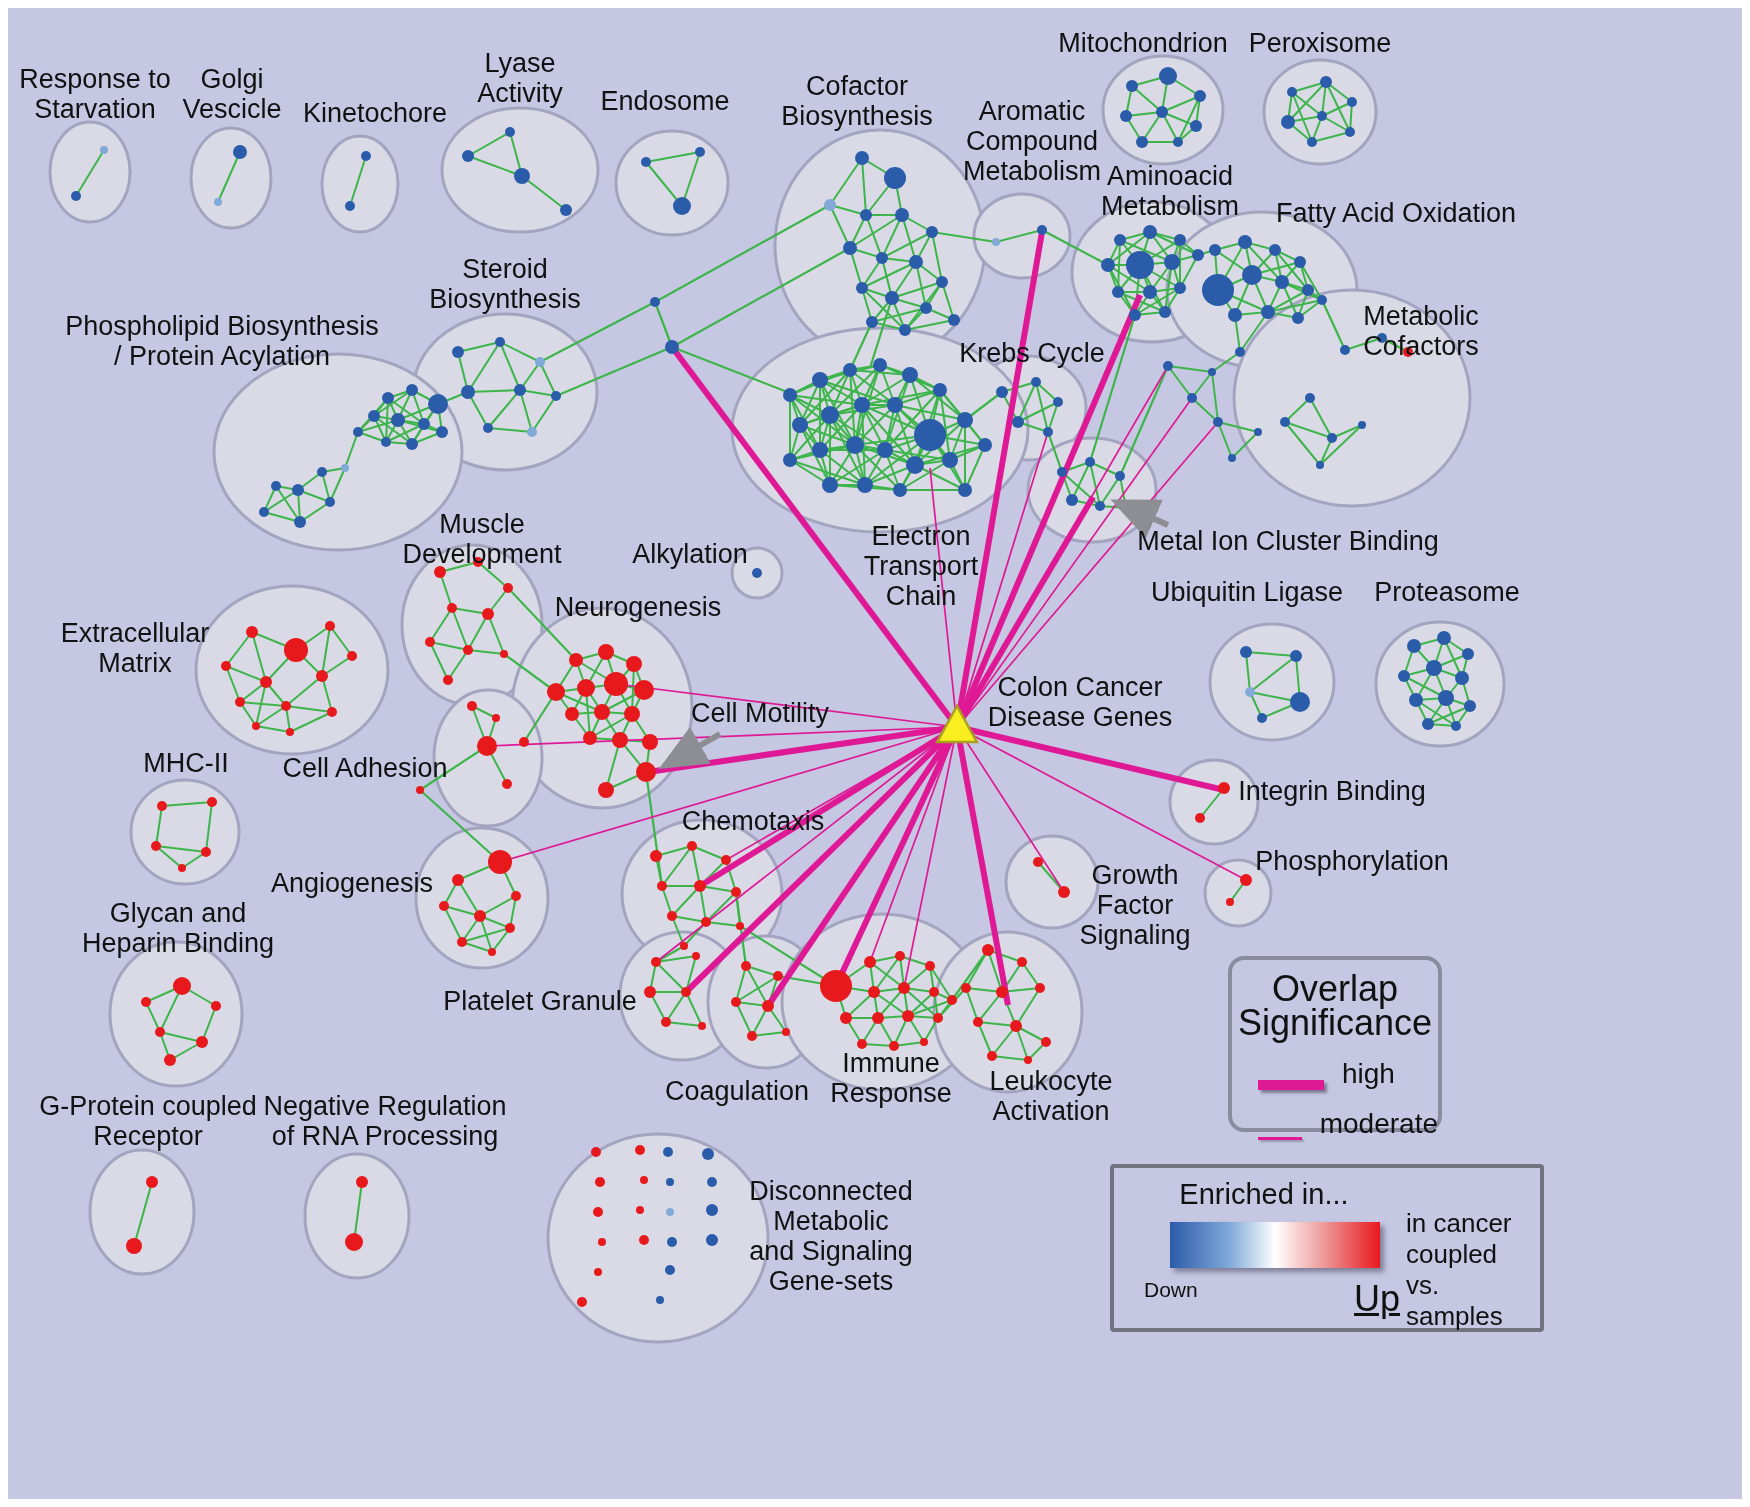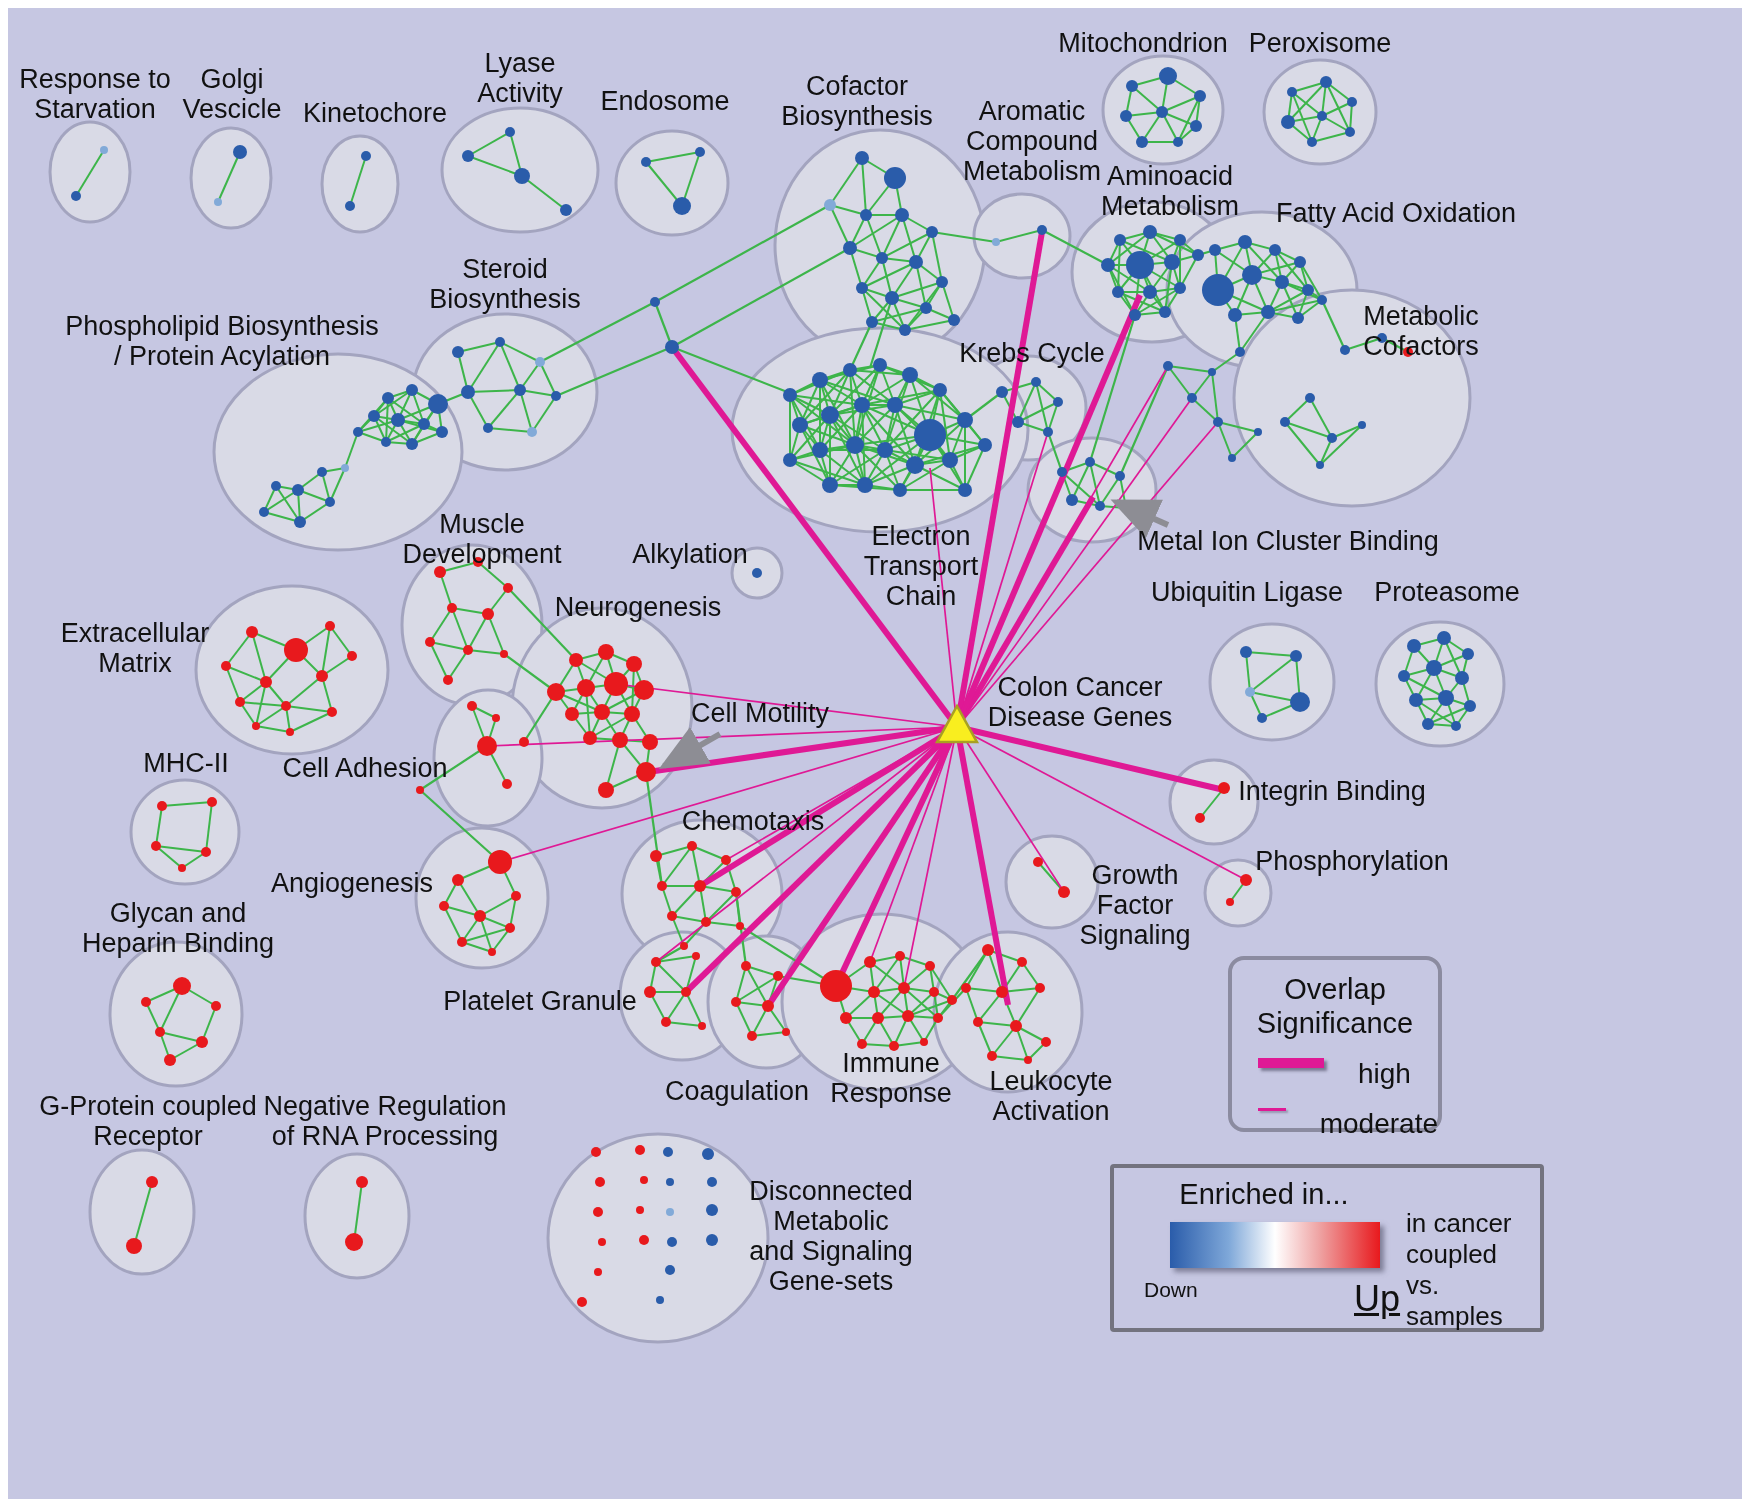--- a/index.html
+++ b/index.html
@@ -6,22 +6,22 @@
     --bg:#c6c7e2; --magenta:#df1995; --blue:#2a5caa; --red:#e8191d;
   }
   html,body{margin:0;padding:0;}
   body{font-family:"Liberation Sans",sans-serif;background:#ffffff;}
   #stage{position:relative;width:1750px;height:1507px;background:#ffffff;overflow:hidden;}
   #bgfield{position:absolute;left:8px;top:8px;right:8px;bottom:8px;background:var(--bg);}
   #net{position:absolute;left:0;top:0;}
   .legend{position:absolute;background:var(--bg);box-sizing:border-box;color:#111;}
   .legend-overlap{left:1228px;top:956px;width:214px;height:176px;border:4px solid #8b8ba0;border-radius:16px;}
   .legend-enriched{left:1110px;top:1164px;width:434px;height:168px;border:4px solid #73737f;border-radius:4px;padding-left:36px;}
-  .lg-title{text-align:center;font-size:29px;line-height:34px;padding-top:12px;color:#111;}
-  .lg-row{display:flex;align-items:flex-start;margin:18px 0 0 26px;gap:16px;}
+  .lg-title{text-align:center;font-size:36px;line-height:34px;padding-top:12px;color:#111;}
+  .lg-row{display:flex;align-items:flex-end;margin:18px 0 0 26px;}
   .lg-row span{margin-left:18px;font-size:28px;}
   .sw-high{width:66px;height:10px;background:var(--magenta);box-shadow:3px 3px 3px rgba(96,96,120,.75);}
   .sw-mod{width:66px;height:3px;background:var(--magenta);box-shadow:2px 2px 2px rgba(96,96,120,.45);}
   .en-title{position:absolute;left:0;top:10px;width:300px;text-align:center;font-size:29px;}
   .en-grad{position:absolute;left:56px;top:54px;width:210px;height:46px;
            background:linear-gradient(90deg,var(--blue) 0%,#7fa8d9 28%,#ffffff 50%,#ee9f9f 72%,var(--red) 100%);
            box-shadow:4px 4px 5px rgba(96,96,120,.7);}
   .en-down{position:absolute;left:30px;top:110px;font-size:21px;}
   .en-up{position:absolute;left:240px;top:110px;font-size:36px;text-decoration:underline;}
   .en-right{position:absolute;left:292px;top:40px;width:136px;text-align:left;font-size:26px;line-height:31px;}

